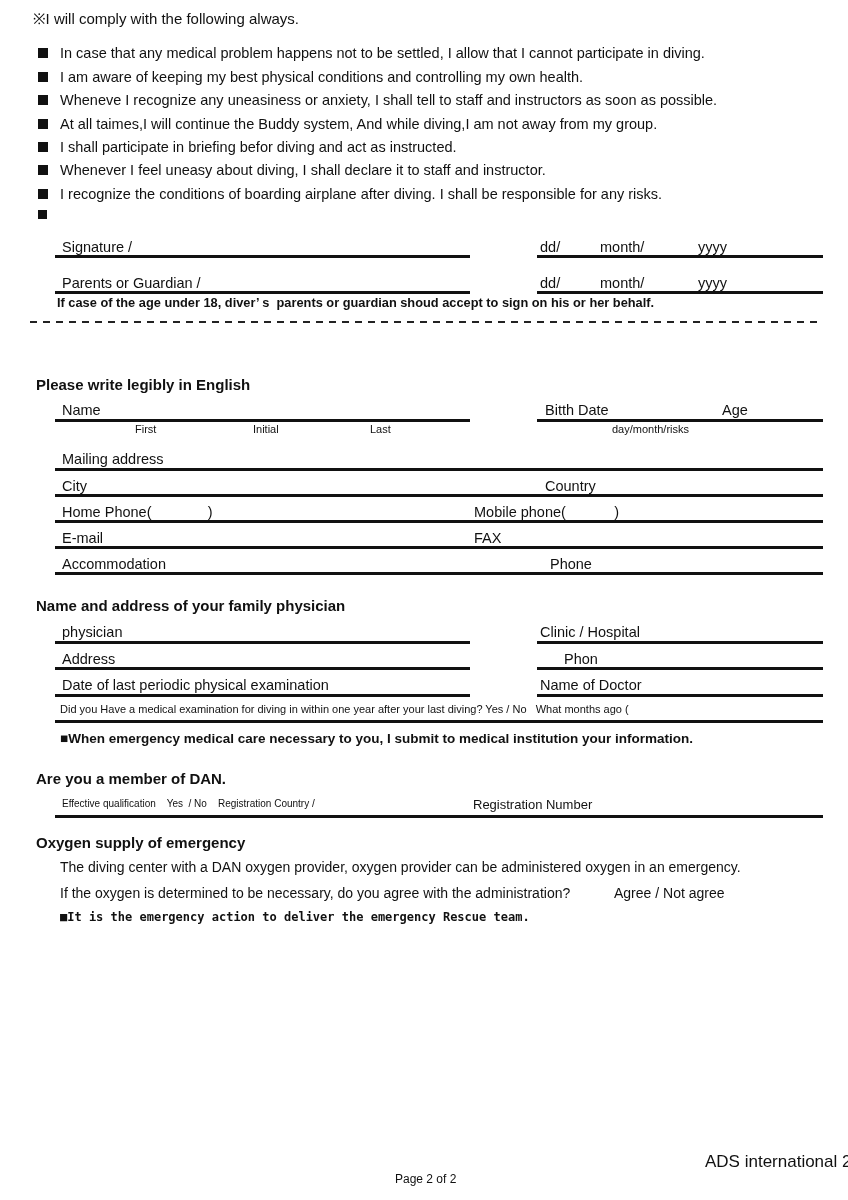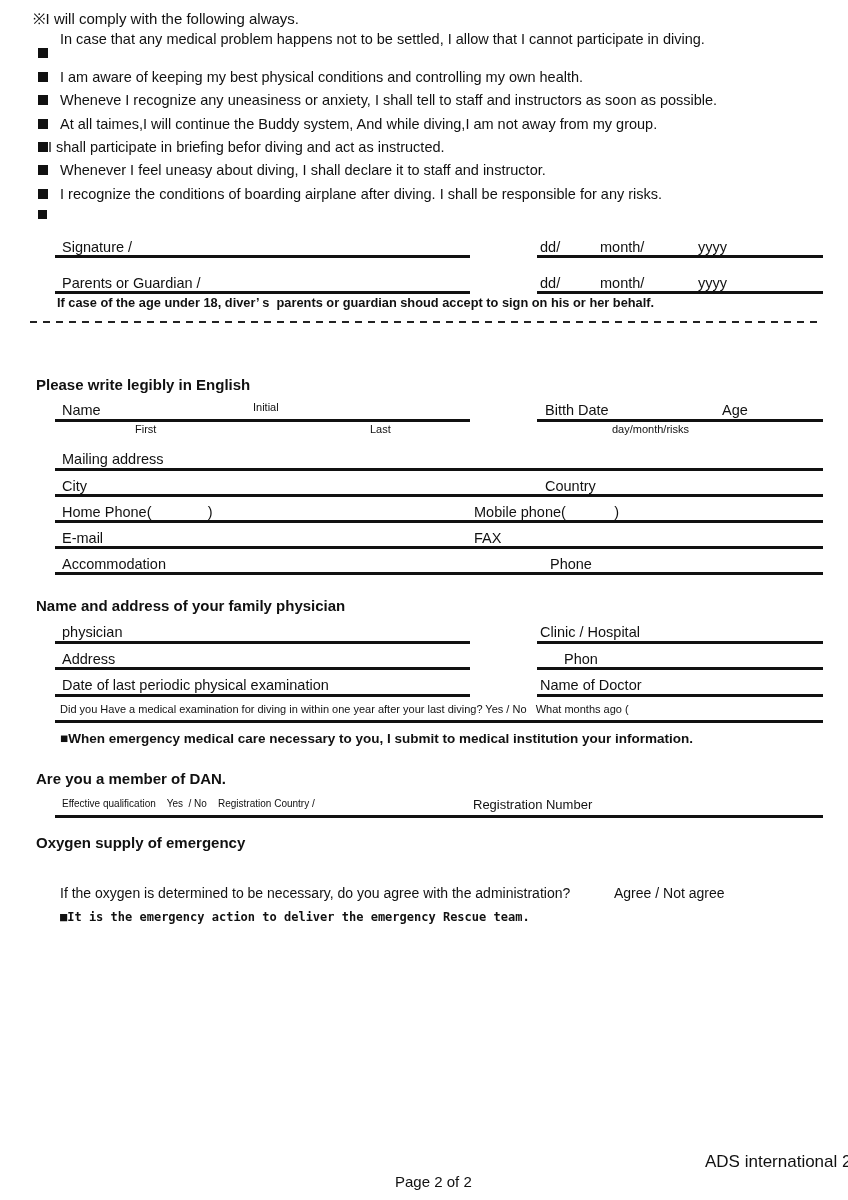--- a/index.html
+++ b/index.html
@@ -21,33 +21,33 @@
   .mono { font-family:"DejaVu Sans Mono", monospace; font-size:12px; font-weight:bold; }
 </style>
 </head>
 <body>
 
 <div class="page">
 
   <div class="t" style="left:33px;top:10px;font-size:15px">※I will comply with the following always.</div>
 
   <span class="sq" style="left:38px;top:48px"></span>
-  <div class="t" style="left:60px;top:31px">In case that any medical problem happens not to be settled, I allow that I cannot participate in diving.</div>
+  <div class="t" style="left:60px;top:45px">In case that any medical problem happens not to be settled, I allow that I cannot participate in diving.</div>
 
   <span class="sq" style="left:38px;top:72px"></span>
   <div class="t" style="left:60px;top:69px">I am aware of keeping my best physical conditions and controlling my own health.</div>
 
   <span class="sq" style="left:38px;top:95px"></span>
   <div class="t" style="left:60px;top:92px">Wheneve I recognize any uneasiness or anxiety, I shall tell to staff and instructors as soon as possible.</div>
 
   <span class="sq" style="left:38px;top:119px"></span>
   <div class="t" style="left:60px;top:116px">At all taimes,I will continue the Buddy system, And while diving,I am not away from my group.</div>
 
   <span class="sq" style="left:38px;top:142px"></span>
-  <div class="t" style="left:48px;top:139px">I shall participate in briefing befor diving and act as instructed.</div>
+  <div class="t" style="left:60px;top:139px">I shall participate in briefing befor diving and act as instructed.</div>
 
   <span class="sq" style="left:38px;top:165px"></span>
   <div class="t" style="left:60px;top:162px">Whenever I feel uneasy about diving, I shall declare it to staff and instructor.</div>
 
   <span class="sq" style="left:38px;top:189px"></span>
   <div class="t" style="left:60px;top:186px">I recognize the conditions of boarding airplane after diving. I shall be responsible for any risks.</div>
 
   <span class="sq sq-sm" style="left:38px;top:210px"></span>
 
   <div class="t" style="left:62px;top:239px">Signature /</div>
@@ -69,21 +69,21 @@
   <div class="dashline" style="left:30px;top:321px;width:793px"></div>
 
   <div class="t h" style="left:36px;top:376px">Please write legibly in English</div>
 
   <div class="t" style="left:62px;top:402px">Name</div>
   <div class="t" style="left:545px;top:402px">Bitth Date</div>
   <div class="t" style="left:722px;top:402px">Age</div>
   <div class="hline" style="left:55px;top:419px;width:415px"></div>
   <div class="hline" style="left:537px;top:419px;width:286px"></div>
   <div class="t sm" style="left:135px;top:423px">First</div>
-  <div class="t sm" style="left:253px;top:401px">Initial</div>
+  <div class="t sm" style="left:253px;top:423px">Initial</div>
   <div class="t sm" style="left:370px;top:423px">Last</div>
   <div class="t sm" style="left:612px;top:423px">day/month/risks</div>
 
   <div class="t" style="left:62px;top:451px">Mailing address</div>
   <div class="hline" style="left:55px;top:468px;width:768px"></div>
 
   <div class="t" style="left:62px;top:478px">City</div>
   <div class="t" style="left:545px;top:478px">Country</div>
   <div class="hline" style="left:55px;top:494px;width:768px"></div>
 
@@ -120,20 +120,21 @@
   <div class="hline" style="left:55px;top:720px;width:768px"></div>
 
   <div class="t b" style="left:60px;top:731px;font-size:13.5px">■When emergency medical care necessary to you, I submit to medical institution your information.</div>
 
   <div class="t h" style="left:36px;top:770px">Are you a member of DAN.</div>
   <div class="t" style="left:62px;top:798px;font-size:10px">Effective qualification    Yes  / No    Registration Country /</div>
   <div class="t" style="left:473px;top:798px;font-size:13px">Registration Number</div>
   <div class="hline" style="left:55px;top:815px;width:768px"></div>
 
   <div class="t h" style="left:36px;top:834px">Oxygen supply of emergency</div>
+  <div class="t" style="left:60px;top:859px;font-size:14px">The diving center with a DAN oxygen provider, oxygen provider can be administered oxygen in an emergency.</div>
   <div class="t" style="left:60px;top:885px;font-size:14px">If the oxygen is determined to be necessary, do you agree with the administration?</div>
   <div class="t" style="left:614px;top:885px;font-size:14px">Agree / Not agree</div>
   <div class="t mono" style="left:60px;top:911px">■It is the emergency action to deliver the emergency Rescue team.</div>
 
   <div class="t" style="left:705px;top:1152px;font-size:17px">ADS international 2013</div>
-  <div class="t" style="left:395px;top:1173px;font-size:15px">Page 2 of 2</div>
+  <div class="t" style="left:395px;top:1173px;font-size:12px">Page 2 of 2</div>
 
 </div>
 
 </body></html>

